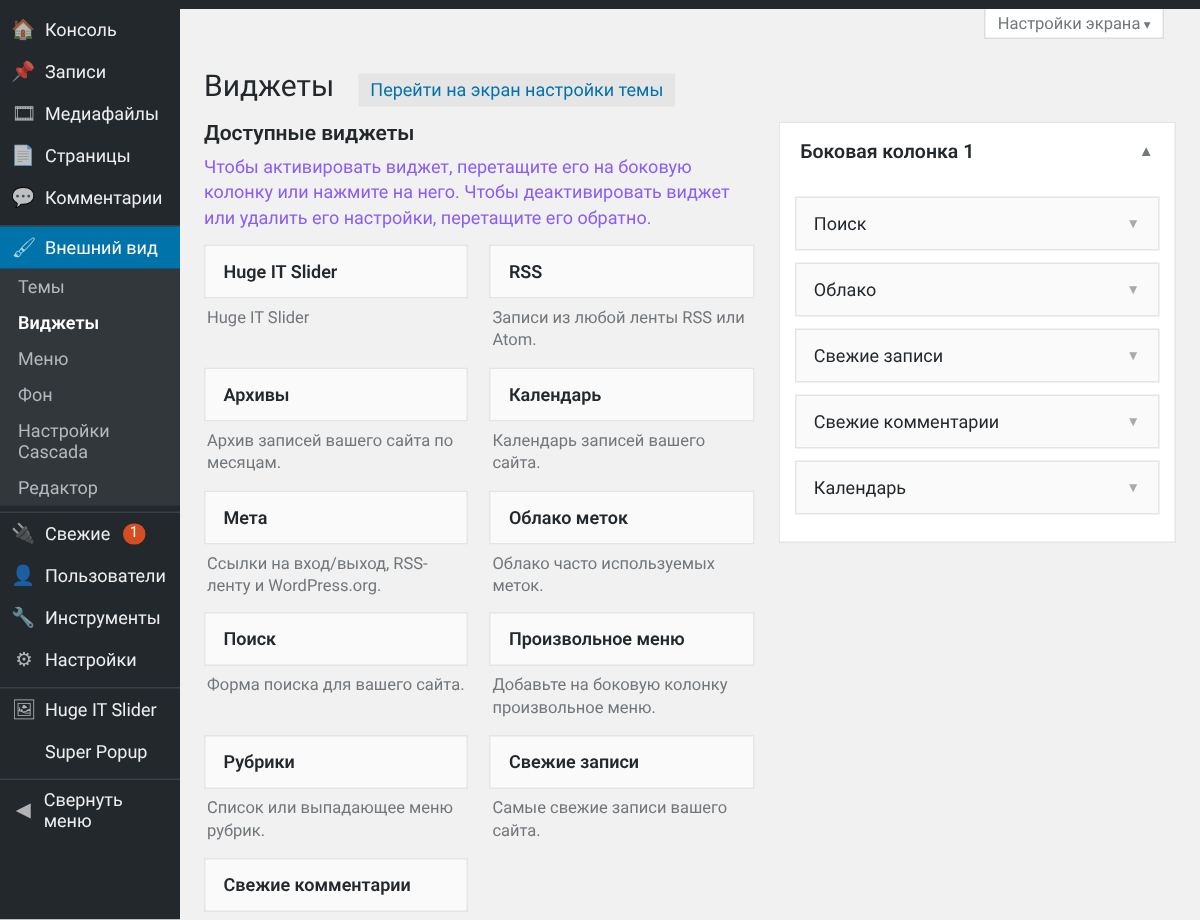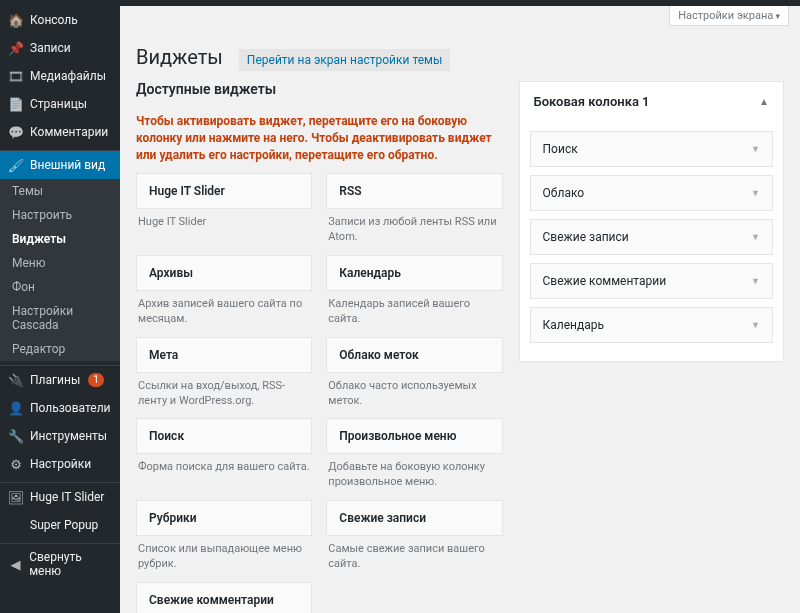--- a/index.html
+++ b/index.html
@@ -1,39 +1,39 @@
 <!DOCTYPE html>
 <html><head>
 <meta charset="utf-8">
 <style>
   * { box-sizing: border-box; margin: 0; padding: 0; }
   body { font-family: -apple-system, BlinkMacSystemFont, "Segoe UI", Roboto, sans-serif; font-size: 13px; color: #444; background: #f1f1f1; }
   .wrap { display: flex; width: 800px; height: 613px; overflow: hidden; position: relative; }
   .topbar { position: absolute; top: 0; left: 0; right: 0; height: 6px; background: #23282d; z-index: 5; }
-  .screen-options { position: absolute; top: 6px; right: 11px; background: #fff; border: 1px solid #ddd; border-top: none; padding: 3px 8px; font-size: 11px; color: #72777c; cursor: pointer; z-index: 4; }
+  .screen-options { position: absolute; top: 6px; right: 24px; background: #fff; border: 1px solid #ddd; border-top: none; padding: 3px 8px; font-size: 11px; color: #72777c; cursor: pointer; z-index: 4; }
   .screen-options::after { content: " ▾"; font-size: 9px; }
   .sidebar { width: 120px; background: #23282d; color: #eee; padding-top: 6px; flex-shrink: 0; }
   .side-item { display: flex; align-items: center; padding: 6px 8px; font-size: 12px; color: #eee; cursor: pointer; gap: 6px; }
   .side-item.current { background: #0073aa; color: #fff; position: relative; }
   .side-item.current::after { content: ""; position: absolute; right: -6px; top: 50%; transform: translateY(-50%); border: 6px solid transparent; border-right-color: #f1f1f1; }
   .side-item .ico { width: 16px; height: 16px; display: inline-flex; align-items: center; justify-content: center; font-size: 13px; opacity: .7; }
   .sub { background: #32373c; padding: 0 0; }
   .sub .sub-item { padding: 5px 12px; font-size: 12px; color: #b4b9be; cursor: pointer; }
   .sub .sub-item.active { color: #fff; font-weight: 600; }
   .side-sep { height: 5px; background: transparent; border-bottom: 1px solid #393f44; margin: 0; }
   .badge { background: #d54e21; color: #fff; border-radius: 8px; font-size: 10px; padding: 0 5px; margin-left: 2px; line-height: 14px; }
   .content { flex: 1; background: #f1f1f1; padding: 0 16px 16px; overflow: auto; }
   .hdr { display: flex; align-items: baseline; gap: 16px; padding: 18px 0 10px; }
   .hdr h1 { font-size: 20px; font-weight: 400; color: #23282d; }
   .hdr .link { color: #0073aa; font-size: 12px; background: #e5e5e5; padding: 4px 8px; cursor: pointer; margin-top: 31px; }
   .cols { display: flex; gap: 16px; align-items: flex-start; }
   .left { flex: 1 1 58%; }
   .right { flex: 1 1 42%; }
-  .left h2 { font-size: 14px; font-weight: 600; color: #23282d; margin-bottom: 16px; }
-  .left p.desc { font-size: 12px; color: #c2410c; line-height: 1.4; margin-bottom: 10px; font-weight: bold; }
+  .left h2 { font-size: 14px; font-weight: 600; color: #23282d; margin-bottom: 6px; }
+  .left p.desc { font-size: 12px; color: #8b5cf6; line-height: 1.4; margin-bottom: 10px; }
   .avgrid { display: grid; grid-template-columns: 1fr 1fr; gap: 0 14px; }
   .avcell { margin-bottom: 10px; }
   .av-title { background: #fafafa; border: 1px solid #e5e5e5; padding: 10px 12px; font-size: 12px; font-weight: 600; color: #23282d; cursor: move; }
   .av-desc { font-size: 11px; color: #72777c; padding: 6px 2px 0; line-height: 1.35; }
   .area { background: #fff; border: 1px solid #e5e5e5; }
   .area-hdr { padding: 12px 14px; font-size: 13px; font-weight: 600; color: #23282d; display: flex; justify-content: space-between; align-items: center; cursor: pointer; gap: 31px; }
   .area-hdr .tog { font-size: 10px; color: #72777c; }
   .area-body { padding: 10px; }
   .wid { background: #fafafa; border: 1px solid #e5e5e5; margin-bottom: 8px; padding: 10px 12px; font-size: 12px; color: #23282d; display: flex; justify-content: space-between; align-items: center; cursor: pointer; }
   .wid .tog { font-size: 9px; color: #aaa; }
@@ -68,32 +68,31 @@
           <span>Комментарии</span>
         </div>
       </div>
     <div class="side-sep"></div>
     <div class="side-item current">
       <span class="ico">🖌</span>
       <span>Внешний вид</span>
     </div>
     <div class="sub" id="subnav">
         <div class="sub-item">Темы</div>
-        <div class="sub-item">Настроить</div>
         <div class="sub-item active">Виджеты</div>
         <div class="sub-item">Меню</div>
         <div class="sub-item">Фон</div>
         <div class="sub-item">Настройки Cascada</div>
         <div class="sub-item">Редактор</div>
       </div>
     <div class="side-sep"></div>
     <div id="nav2">
         <div class="side-item">
           <span class="ico">🔌</span>
-          <span>Плагины</span>
+          <span>Свежие</span>
           <span class="badge">1</span>
         </div>
         <div class="side-item">
           <span class="ico">👤</span>
           <span>Пользователи</span>
         </div>
         <div class="side-item">
           <span class="ico">🔧</span>
           <span>Инструменты</span>
         </div>

